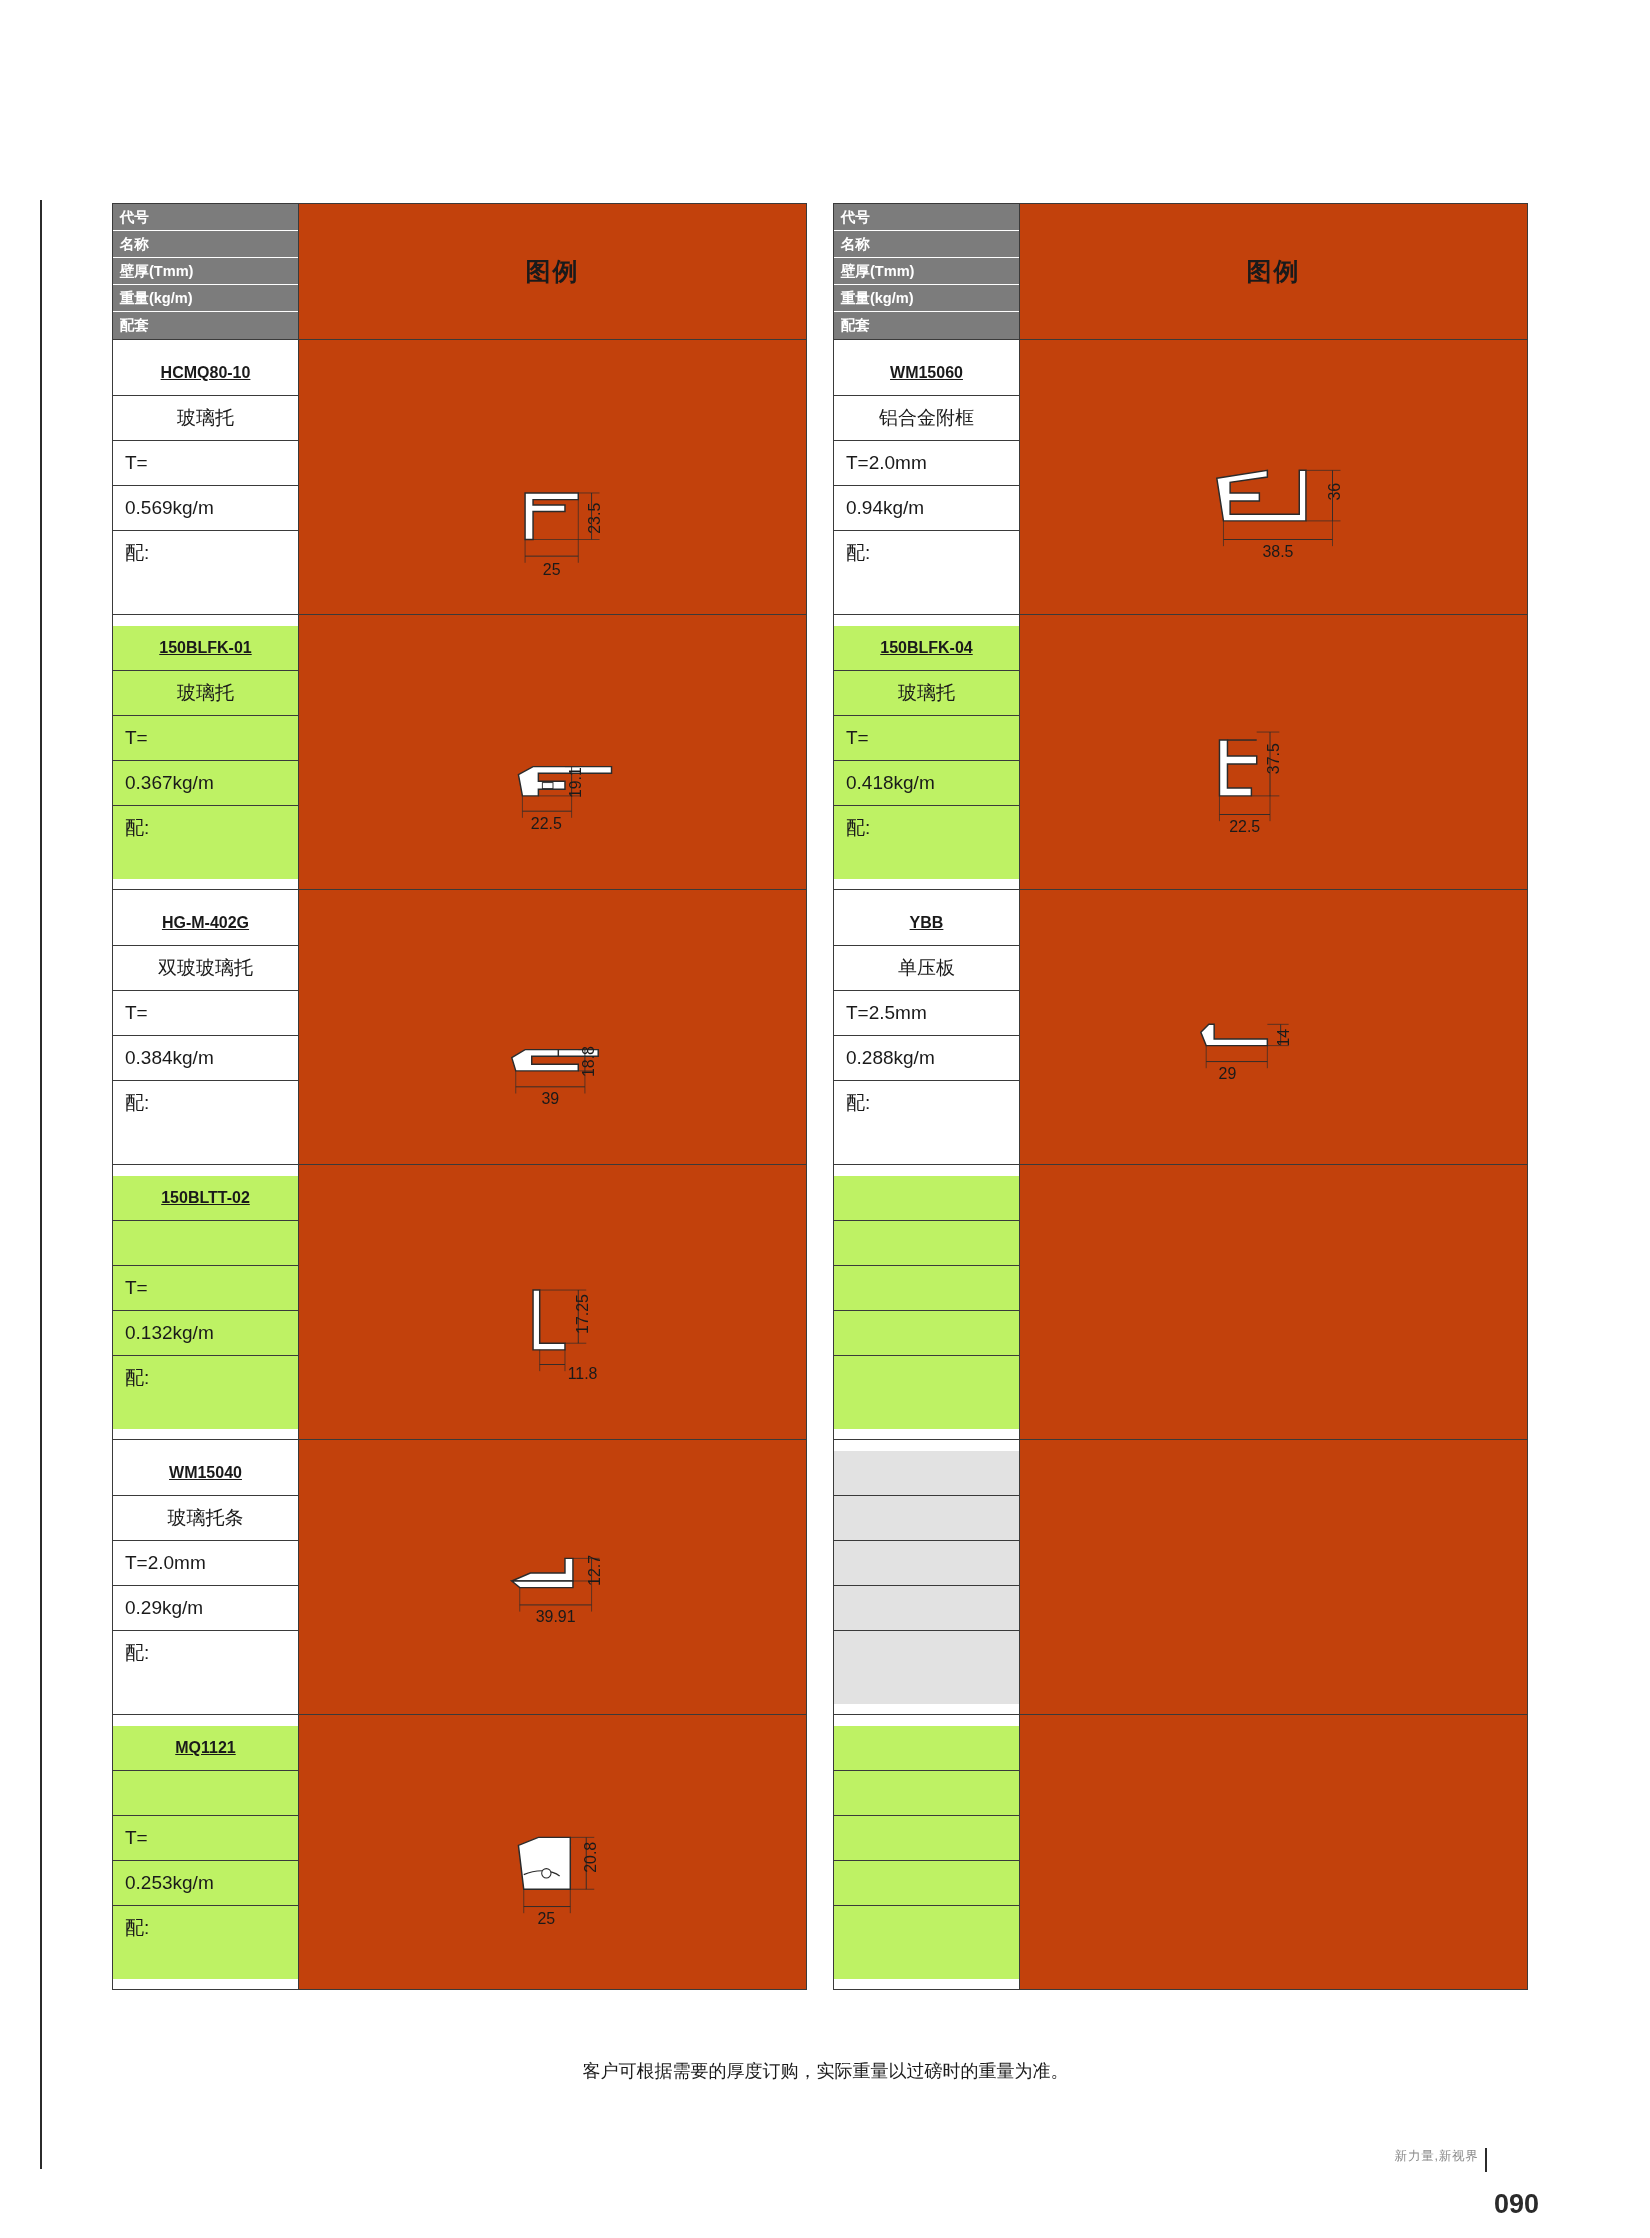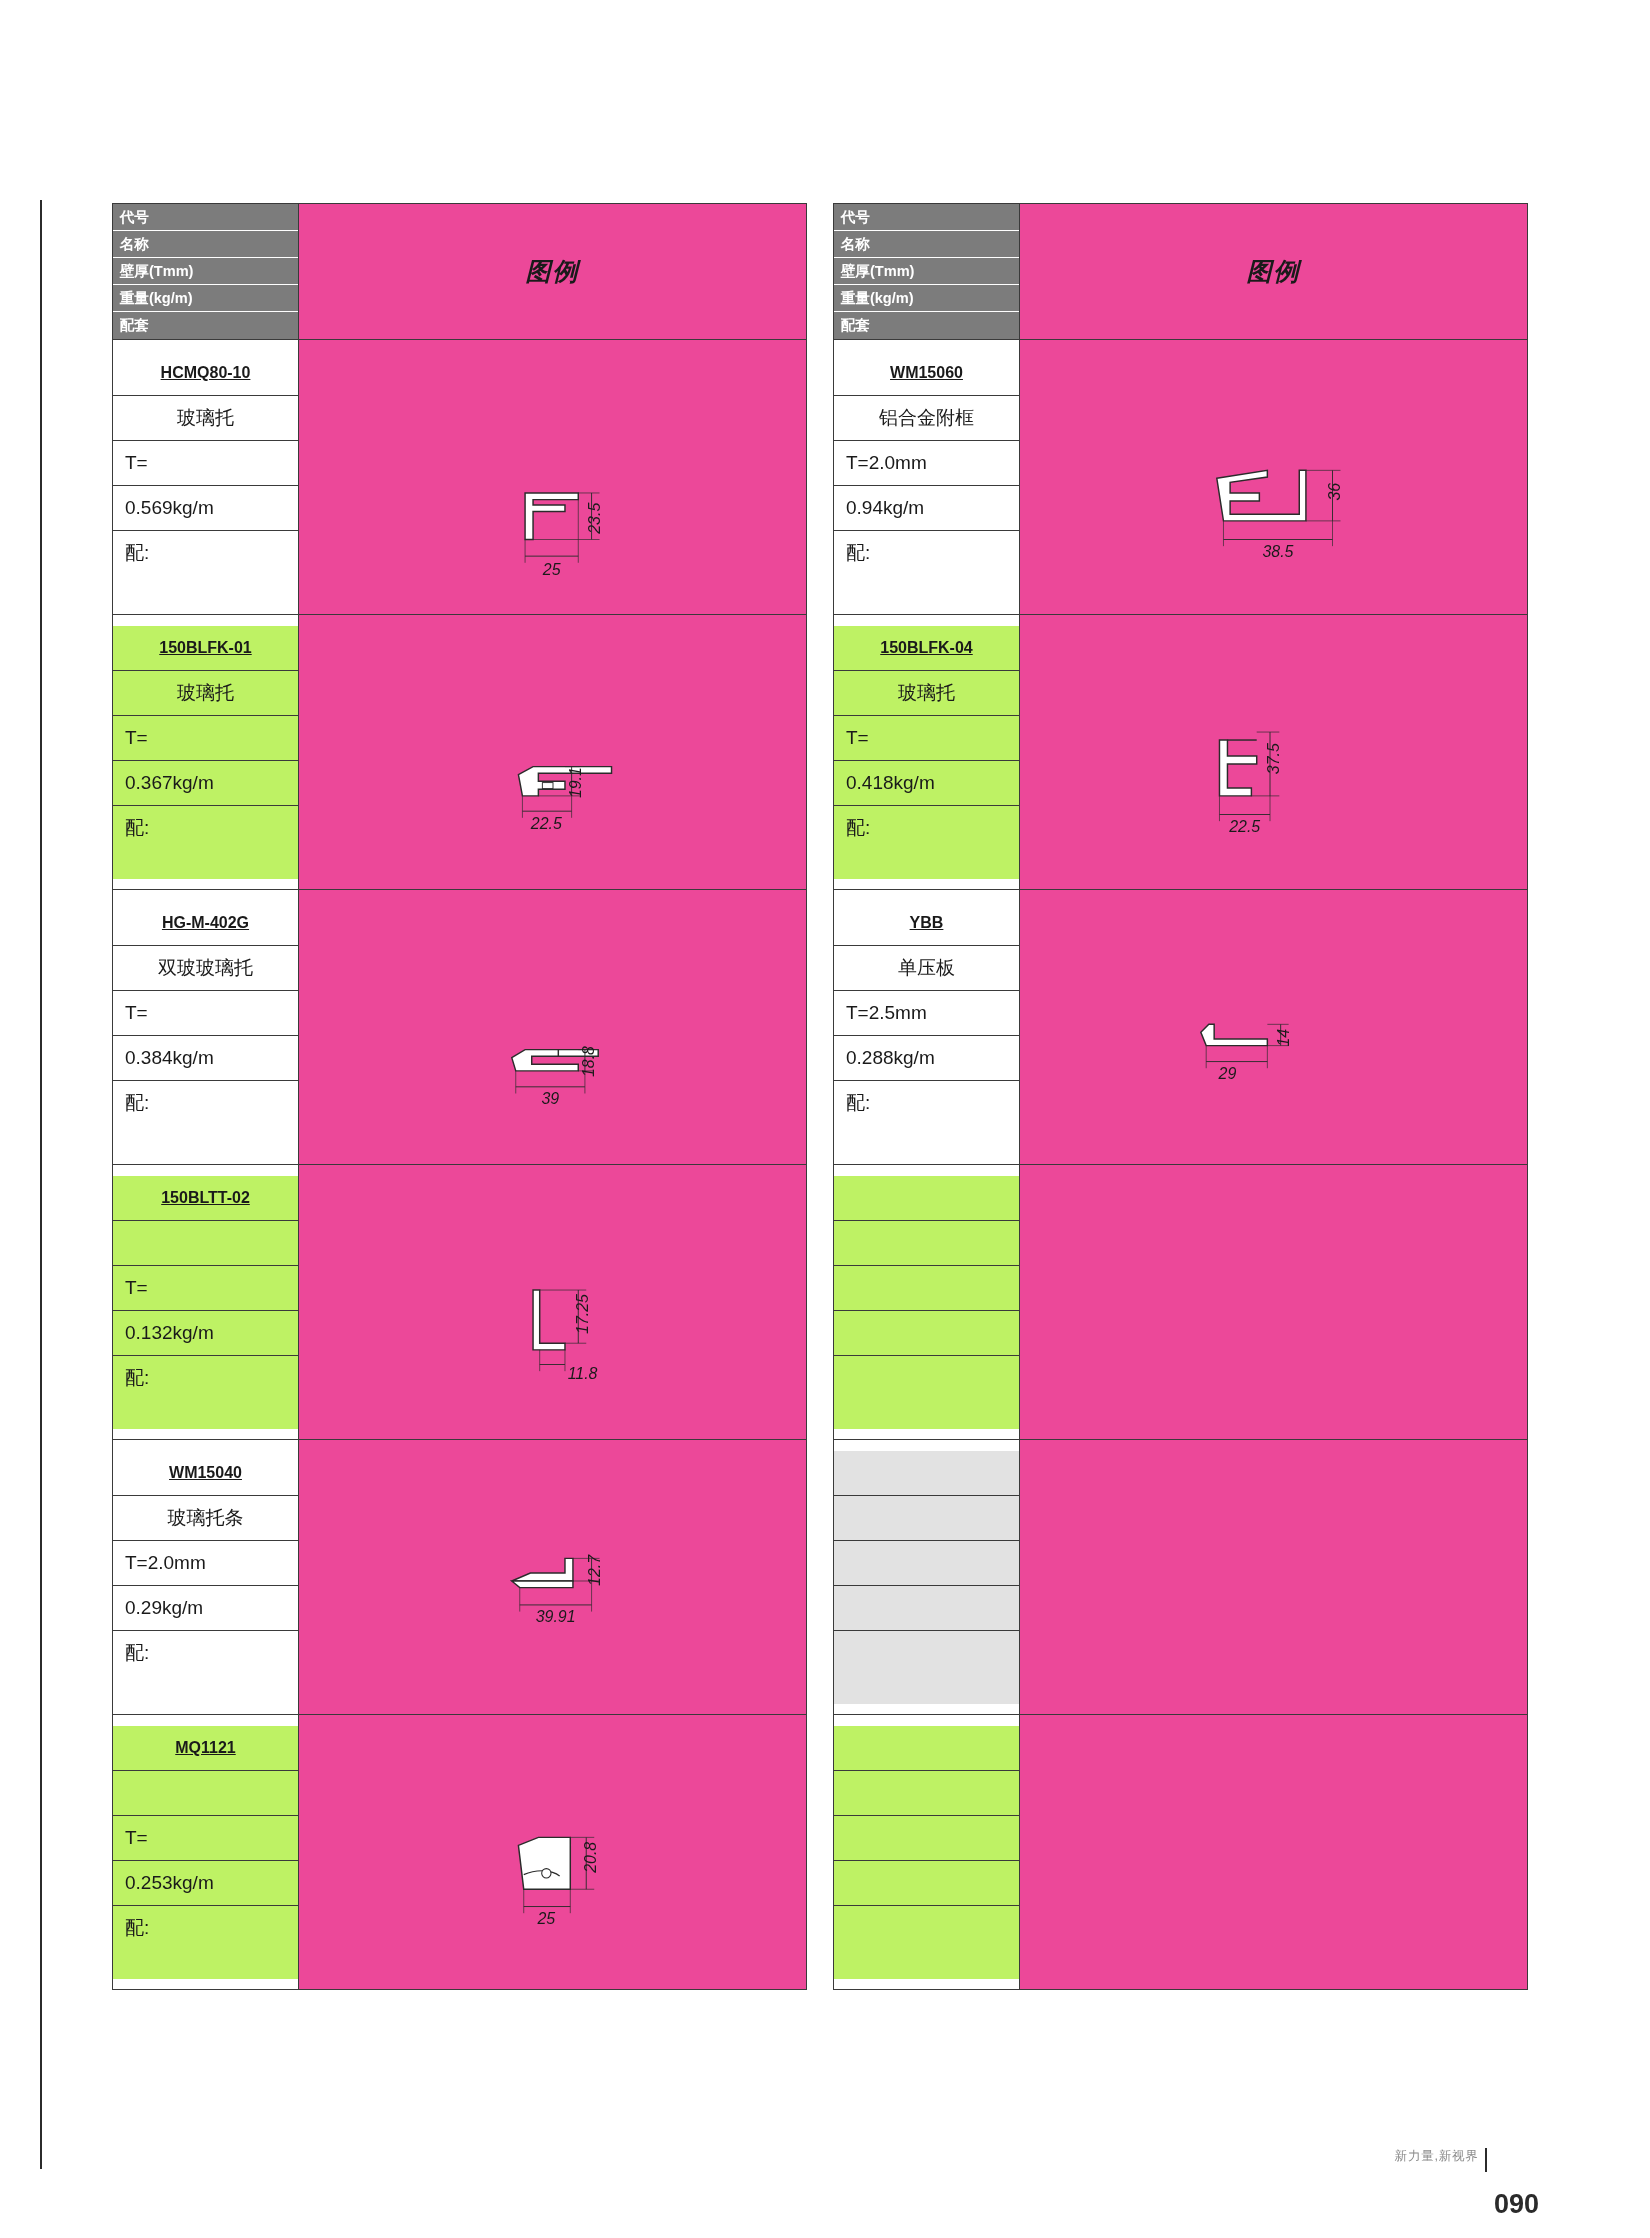--- a/index.html
+++ b/index.html
@@ -64,21 +64,21 @@
   .hdr-pic {
     background: #f7f3cf;
     text-align: center;
     font-size: 25px;
     font-weight: bold;
     letter-spacing: 2px;
   }
 
   
   .lab-col { width: 186px; padding: 0 !important; }
-  .pic-col { width: 508px; background: #ec4899; font-style: italic; }
+  .pic-col { width: 508px; background: #c2410c; }
 
   .lab-stack { display: flex; flex-direction: column; }
   .lab {
     border-bottom: 0.7px solid #3a3a3a;
     font-size: 19px;
     height: 45px;
     display: flex;
     align-items: center;
     padding: 0 12px;
     white-space: nowrap;
@@ -495,20 +495,21 @@
         </td>
         <td class="pic-col">
           <div class="pic-box"></div>
         </td>
       </tr>
     </tbody>
       </table>
   </div>
 
   <div class="notes">
+    <div>客户可根据需要的厚度订购，实际重量以过磅时的重量为准。</div>
   </div>
 
   <div class="footer">
     <div class="brand">新力量,新视界</div>
     <div class="pipe"></div>
     <div class="pageno">090</div>
   </div>
 
 </div>
 

